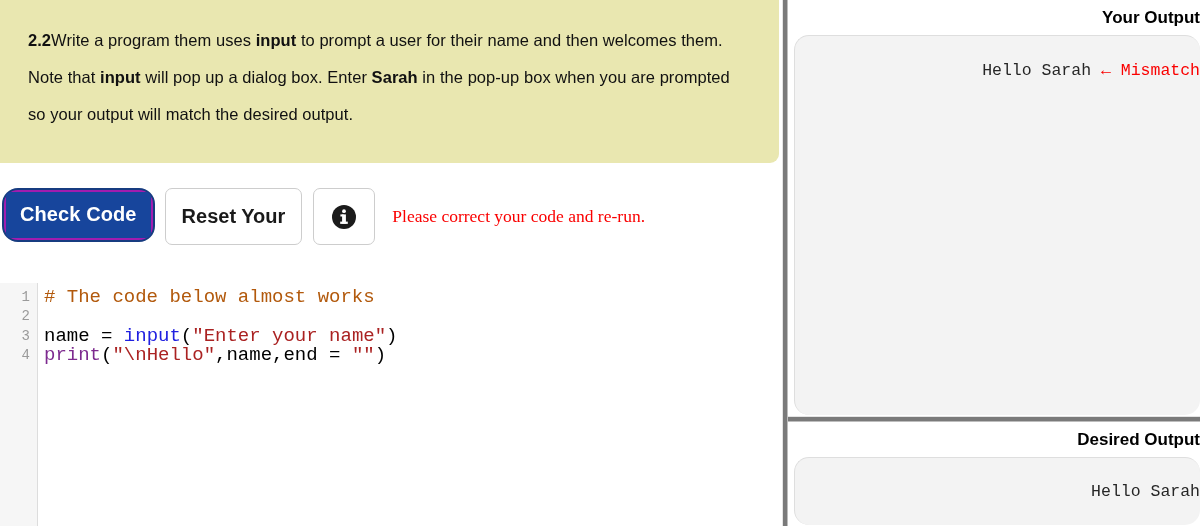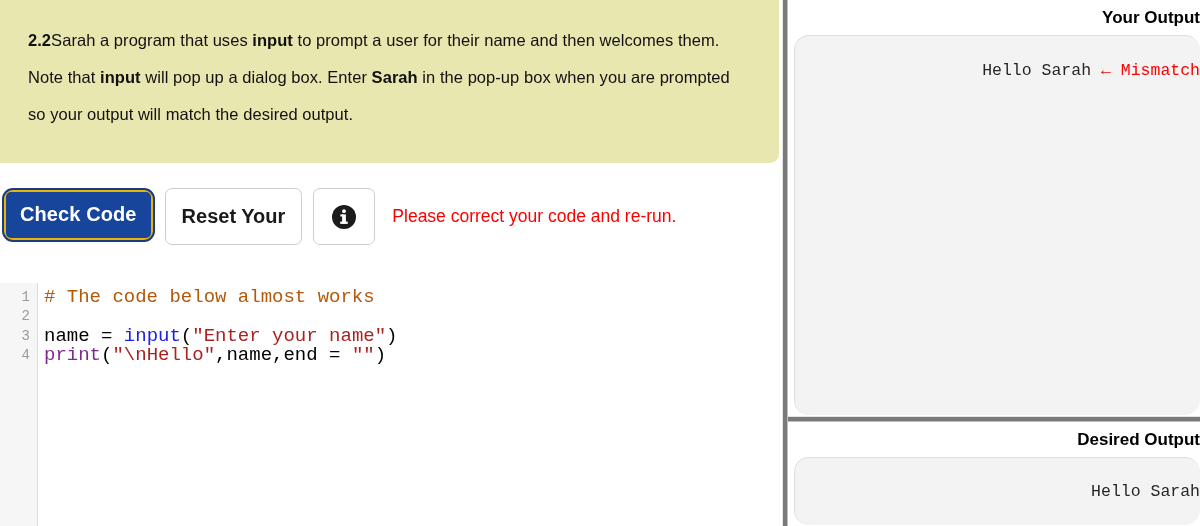--- a/index.html
+++ b/index.html
@@ -61,22 +61,22 @@
     width: 782px;
     height: 58px;
     display: flex;
     align-items: flex-start;
   }
 
   .btn-check-wrap {
     margin-left: 2px;
     padding: 2px;
     border: 2px solid #173c80;
-    border-radius: 11px;
-    background: #eab308;
+    border-radius: 16px;
+    background: #a21caf;
     box-sizing: border-box;
   }
   .btn-check {
     display: block;
     background: #17459c;
     color: #ffffff;
     border: none;
     border-radius: 5px;
     font-family: "Liberation Sans", sans-serif;
     font-size: 20px;
@@ -120,21 +120,21 @@
   .info-glyph {
     display: block;
     width: 26px;
     height: 26px;
   }
 
   .status-msg {
     margin-left: 17px;
     color: #fa0000;
     font-size: 17.5px;
-    font-family: Liberation Sans, sans-serif;
+    font-family: Liberation Serif, serif;
     line-height: 57px;
     white-space: nowrap;
   }
 
   
   .editor {
     position: absolute;
     left: 0;
     top: 283px;
     width: 782px;
@@ -251,21 +251,21 @@
 </style>
 </head>
 <body>
 
 <div id="app">
 
   <div class="left-pane">
 
     <div class="prompt-box">
       <div class="prompt-text">
-        <b>2.2</b><span>Sarah a program that uses </span><b>input</b><span> to prompt a user for their name and then welcomes them. Note that </span><b>input</b><span> will pop up a dialog box. Enter </span><b>Sarah</b><span> in the pop-up box when you are prompted so your output will match the desired output.</span>
+        <b>2.2</b><span>Write a program them uses </span><b>input</b><span> to prompt a user for their name and then welcomes them. Note that </span><b>input</b><span> will pop up a dialog box. Enter </span><b>Sarah</b><span> in the pop-up box when you are prompted so your output will match the desired output.</span>
       </div>
     </div>
 
     <div class="toolbar">
 
       <div class="btn-check-wrap">
         <button class="btn-check">Check Code</button>
       </div>
 
       <button class="btn-reset">Reset Your</button>

